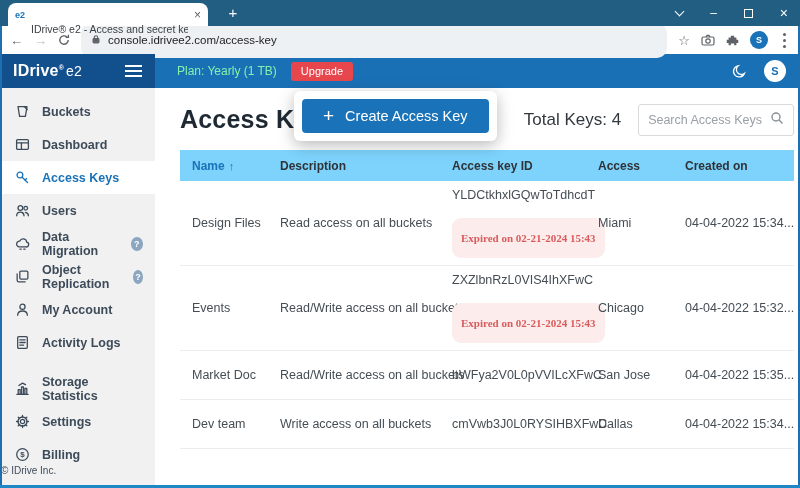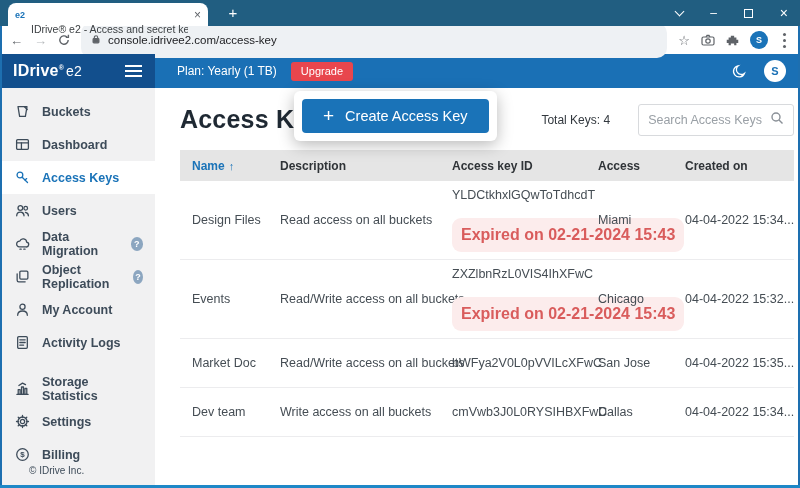--- a/index.html
+++ b/index.html
@@ -42,72 +42,72 @@
 
   
   .appheader { height:34px; background:#1a70b5; display:flex; align-items:center; }
   .logo-block { width:155px; height:34px; background:#124f8d; display:flex; align-items:center;
                 justify-content:space-between; padding:0 13px; flex-shrink:0; }
   .logo { color:#fff; font-size:16px; font-weight:bold; letter-spacing:0.2px; }
   .logo sup { font-size:7px; }
   .logo .e2 { font-weight:normal; font-size:14px; margin-left:2px; }
   .hamburger { display:flex; flex-direction:column; gap:3px; cursor:pointer; }
   .hamburger i { display:block; width:17px; height:2px; background:#fff; }
-  .plan { color:#ffffff; font-size:12px; margin-left:22px; }
+  .plan { color:#86efac; font-size:12px; margin-left:22px; }
   .upgrade-btn { background:#e8464d; color:#fff; border:none; border-radius:3px; font-size:11px;
                  height:19px; padding:0 10px; margin-left:14px; font-family:inherit; }
   .hdr-right { margin-left:auto; display:flex; align-items:center; gap:16px; padding-right:14px; }
   .moon svg { display:block; }
   .hdr-avatar { width:22px; height:22px; border-radius:50%; background:#fff; color:#1a70b5;
                 font-size:11px; font-weight:bold; display:flex; align-items:center; justify-content:center; }
 
   
   .app-body { display:flex; height:398px; }
   .sidebar { width:155px; background:#f1f1f2; flex-shrink:0; position:relative; padding-top:7px; }
   .side-item { height:33px; display:flex; align-items:center; gap:12px; padding:0 12px 0 15px;
                color:#3d4b59; font-size:12.5px; font-weight:bold; cursor:pointer; }
   .side-item.active { background:#fff; color:#1a73b8; }
   .side-item.spaced { margin-top:13px; }
   .side-icon { width:15px; height:15px; flex-shrink:0; }
   .side-icon svg { width:15px; height:15px; fill:none; stroke:currentColor; stroke-width:1.2;
                    stroke-linecap:round; stroke-linejoin:round; }
   .side-icon svg text { fill:currentColor; stroke:none; font-family:"Liberation Sans",sans-serif; }
   .help-badge { margin-left:auto; width:14px; height:14px; border-radius:50%; background:#8ca6c0;
                 color:#fff; font-size:9px; font-weight:bold; display:flex; align-items:center; justify-content:center; }
-  .side-footer { position:absolute; bottom:10px; left:29px; font-size:10px; color:#3d4b59; }
+  .side-footer { position:absolute; bottom:10px; left:1px; font-size:10px; color:#3d4b59; }
 
   .main { flex:1; background:#fff; position:relative; padding:0 22px 0 25px; }
   .main-header { display:flex; align-items:center; margin-top:13px; height:37px; }
   h1.page-title { font-size:25px; font-weight:bold; color:#1f2933; letter-spacing:0.2px; }
-  .total { margin-left:auto; font-size:12px; color:#32383e; margin-right:28px; white-space:nowrap; }
+  .total { margin-left:auto; font-size:17px; color:#32383e; margin-right:17px; white-space:nowrap; }
   .search-box { width:156px; height:32px; border:1px solid #d8dadd; border-radius:3px;
                 display:flex; align-items:center; padding:12px 9px; background:#fff; }
   .search-box input { border:none; outline:none; flex:1; width:100px; font-size:12.5px; color:#444;
                       font-family:inherit; background:transparent; }
   .search-box input::placeholder { color:#9aa0a6; }
 
   .popover { position:absolute; left:139px; top:3px; background:#fff; border-radius:6px;
              box-shadow:0 4px 16px rgba(0,0,0,0.28); padding:8px; z-index:5; }
   .create-btn { background:#1a73b8; color:#fff; border:none; border-radius:4px; height:34px;
                 padding:0 21px; font-size:14.5px; display:flex; align-items:center; gap:11px;
                 font-family:inherit; cursor:pointer; }
   .create-btn .plus { font-size:19px; font-weight:normal; line-height:1; margin-top:-2px; }
 
   .table { margin-top:12px; }
   .thead, .trow { display:grid; grid-template-columns:88px 172px 146px 87px 1fr; }
-  .thead { background:#e5e5e5; height:31px; align-items:center; font-size:12px; font-weight:bold; color:#2f3337; }
+  .thead { background:#7dd3fc; height:31px; align-items:center; font-size:12px; font-weight:bold; color:#2f3337; }
   .thead > div { padding-left:12px; white-space:nowrap; }
   .th-name { color:#1a73b8; }
   .sort-arrow { font-size:11px; margin-left:4px; }
   .trow { min-height:49px; align-items:center; border-bottom:1px solid #ececee;
           font-size:12.5px; color:#454d54; cursor:pointer; }
   .trow > div { padding-left:12px; white-space:nowrap; }
   .key-cell { display:flex; flex-direction:column; align-items:flex-start; gap:16px; padding:7px 0 7px 12px; }
-  .expired-badge { background:#fcecec; color:#d95c5c; font-size:16px; font-weight:bold;
-                   padding:8px 9px; border-radius:9px; }
+  .expired-badge { background:#fcecec; color:#d95c5c; font-size:11px; font-weight:bold;
+                   padding:14px 9px; border-radius:9px;font-family:Liberation Serif, serif; }
 </style>
 </head>
 <body>
 
 <div class="window">
   <div class="edge left"></div>
   <div class="edge right"></div>
   <div class="edge bottom"></div>
 
   <div class="titlebar">

